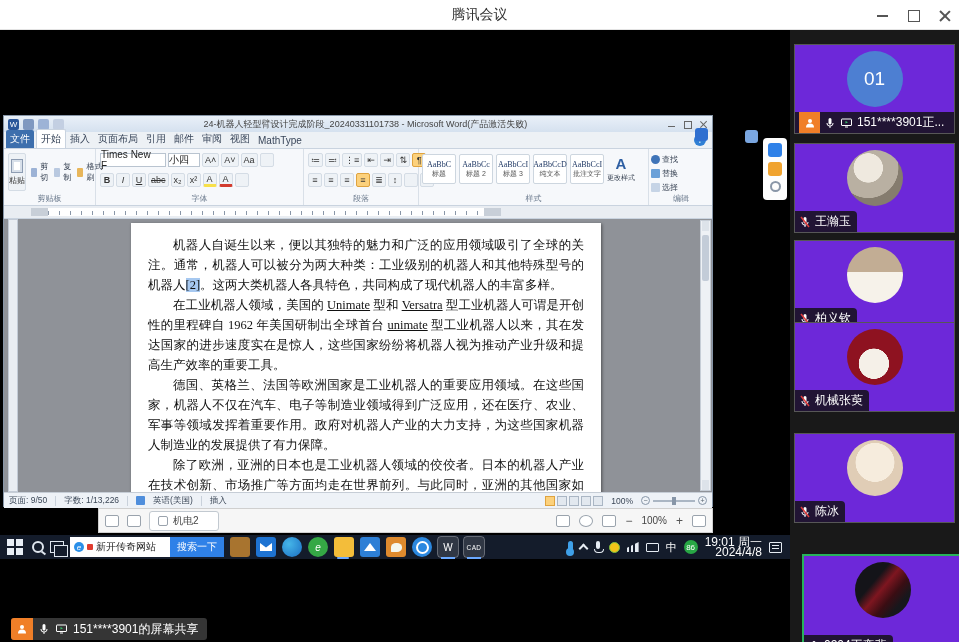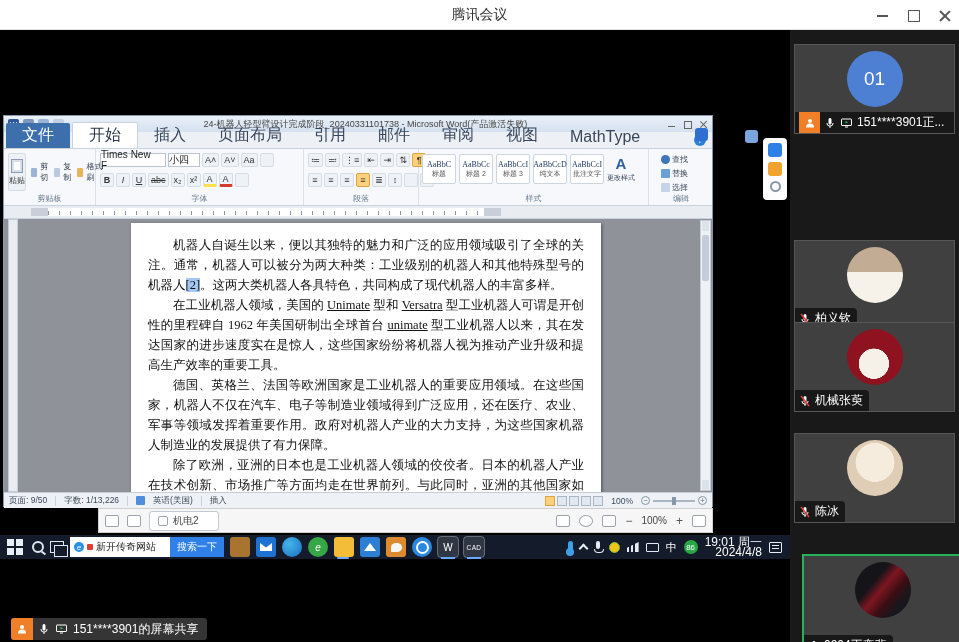--- a/index.html
+++ b/index.html
@@ -15,21 +15,21 @@
   .mwin .wc { width:13px; height:13px; position:relative; cursor:pointer; }
   .wc-min::after { content:""; position:absolute; left:1px; top:6px; width:11px; height:2px; background:#555; }
   .wc-max::after { content:""; position:absolute; left:1px; top:1px; width:10px; height:10px; border:1.5px solid #555; }
   .wc-close::before,.wc-close::after { content:""; position:absolute; left:6px; top:0; width:1.8px; height:14px; background:#555; }
   .wc-close::before { transform:rotate(45deg);} .wc-close::after { transform:rotate(-45deg);}
 
   .main { position:absolute; top:30px; left:0; width:959px; height:612px; background:#000; }
 
   
   .panel { position:absolute; top:0; right:0; width:169px; height:612px; background:#191919; }
-  .tile { position:absolute; left:4px; width:161px; height:90px; background:#404040;
+  .tile { position:absolute; left:4px; width:161px; height:90px; background:#6d28d9;
     border:1.5px solid #575757; }
   .tile.active { border:2px solid #27b35b; }
   .avatar { position:absolute; left:50%; top:6px; transform:translateX(-50%); width:56px; height:56px;
     border-radius:50%; display:flex; align-items:center; justify-content:center;
     color:#fff; font-size:19px; }
   .av1 { background:#4d7fd2; }
   .av2 { background:radial-gradient(circle at 38% 32%, #efe9df 0 28%, #b9b0a2 29% 58%, #857c6e 59%); }
   .av3 { background:linear-gradient(180deg,#c2ad94 0 44%, #f6f2ea 45%); }
   .av4 { background:radial-gradient(circle at 48% 62%, #f5f0e8 0 33%, #8e1220 34%); }
   .av5 { background:radial-gradient(circle at 50% 40%, #f6ecdd 0 44%, #e0cdb6 45%); }
@@ -54,21 +54,21 @@
   .qsave { background:#7f98c0; } .qundo { background:#9db3d6; } .qredo { background:#c3cfe2; }
   .wtitle { flex:1; text-align:center; font-size:9px; color:#444; white-space:nowrap; overflow:hidden; }
   .wwin { display:flex; gap:7px; align-items:center; }
   .wwc { width:9px; height:8px; position:relative; }
   .wwc-min::after{content:"";position:absolute;left:1px;bottom:1px;width:7px;height:1.5px;background:#666;}
   .wwc-max::after{content:"";position:absolute;left:1px;top:1px;width:6px;height:6px;border:1px solid #666;}
   .wwc-close::before,.wwc-close::after{content:"";position:absolute;left:4px;top:0;width:1.3px;height:9px;background:#666;}
   .wwc-close::before{transform:rotate(45deg);} .wwc-close::after{transform:rotate(-45deg);}
 
   .wtabs { height:17px; background:#edf1f5; border-bottom:1px solid #c9d3df; display:flex; align-items:flex-end; padding:0 2px; }
-  .wtab { padding:2px 16px; font-size:16px; color:#39465a; cursor:pointer; }
+  .wtab { padding:2px 4px; font-size:10px; color:#39465a; cursor:pointer; }
   .wtab.file { background:#3d6fad; color:#fff; margin-right:2px; border-radius:2px 2px 0 0; }
   .wtab.sel { background:#fff; border:1px solid #c9d3df; border-bottom:none; border-radius:2px 2px 0 0; color:#2b3a50; }
   .wtabs .spacer { flex:1; }
   .helpq { width:12px; height:12px; border-radius:50%; background:#2f7fd4; color:#fff; font-size:9px;
     display:flex; align-items:center; justify-content:center; margin:0 4px 2px 0; }
 
   .ribbon { position:relative; height:57px; background:#f6f8fb; border-bottom:1px solid #c9d3df; }
   .group { position:absolute; top:0; bottom:0; border-right:1px solid #d9e0e8; }
   .glabel { position:absolute; bottom:1px; left:0; right:0; text-align:center; font-size:8px; color:#6b7a8d; }
   .rrow { position:absolute; display:flex; gap:2px; align-items:center; }
@@ -356,21 +356,21 @@
               </div>
               <div style="display:flex;flex-direction:column;align-items:center;gap:1px;">
                 <span class="bigA">A</span>
                 <span style="font-size:7px;color:#374253;">更改样式</span>
               </div>
             </div>
             <div class="glabel">样式</div>
           </div>
 
           <div class="group" style="left:645px;width:64px;border-right:none;">
-            <div style="position:absolute;left:12px;top:5px;display:flex;flex-direction:column;gap:3px;font-family:Liberation Mono, monospace;">
+            <div style="position:absolute;left:2px;top:5px;display:flex;flex-direction:column;gap:3px;font-family:Liberation Mono, monospace;">
               <span class="editrow">
                   <span class="ticon" style="background:#3f74b8;border-radius:50%;"></span>
                   <span>查找</span>
                   <span class="caret"></span>
                 </span>
               <span class="editrow">
                   <span class="ticon" style="background:#6aa0d8;"></span>
                   <span>替换</span>
                 </span>
               <span class="editrow">
@@ -539,20 +539,30 @@
             </svg>
           <svg class="micsvg" width="13" height="12" viewBox="0 0 24 24">
               <rect x="2" y="4" width="20" height="13" rx="1" fill="none" stroke="#fff" stroke-width="2"></rect>
               <path d="M10 8l5 2.5L10 13z" fill="#39c26d"></path>
               <rect x="9" y="19" width="6" height="2" fill="#fff"></rect>
             </svg>
           <span class="nm">151****3901正...</span>
         </div>
       </div>
 
+      <div class="tile" style="top:113px;">
+        <div class="avatar av2"></div>
+        <div class="badge">
+          <svg class="micsvg" width="12" height="12" viewBox="0 0 24 24">
+              <path fill="#fff" d="M12 2a3 3 0 0 1 3 3v7a3 3 0 0 1-6 0V5a3 3 0 0 1 3-3zm-7 10h2a5 5 0 0 0 10 0h2a7 7 0 0 1-6 6.9V22h-2v-3.1A7 7 0 0 1 5 12z"></path>
+              <line x1="4" y1="2" x2="20" y2="22" stroke="#e23d3d" stroke-width="3"></line>
+            </svg>
+          <span class="nm">王瀚玉</span>
+        </div>
+      </div>
 
       <div class="tile" style="top:210px;">
         <div class="avatar av3"></div>
         <div class="badge">
           <svg class="micsvg" width="12" height="12" viewBox="0 0 24 24">
               <path fill="#fff" d="M12 2a3 3 0 0 1 3 3v7a3 3 0 0 1-6 0V5a3 3 0 0 1 3-3zm-7 10h2a5 5 0 0 0 10 0h2a7 7 0 0 1-6 6.9V22h-2v-3.1A7 7 0 0 1 5 12z"></path>
               <line x1="4" y1="2" x2="20" y2="22" stroke="#e23d3d" stroke-width="3"></line>
             </svg>
           <span class="nm">柏义钦</span>
         </div>

